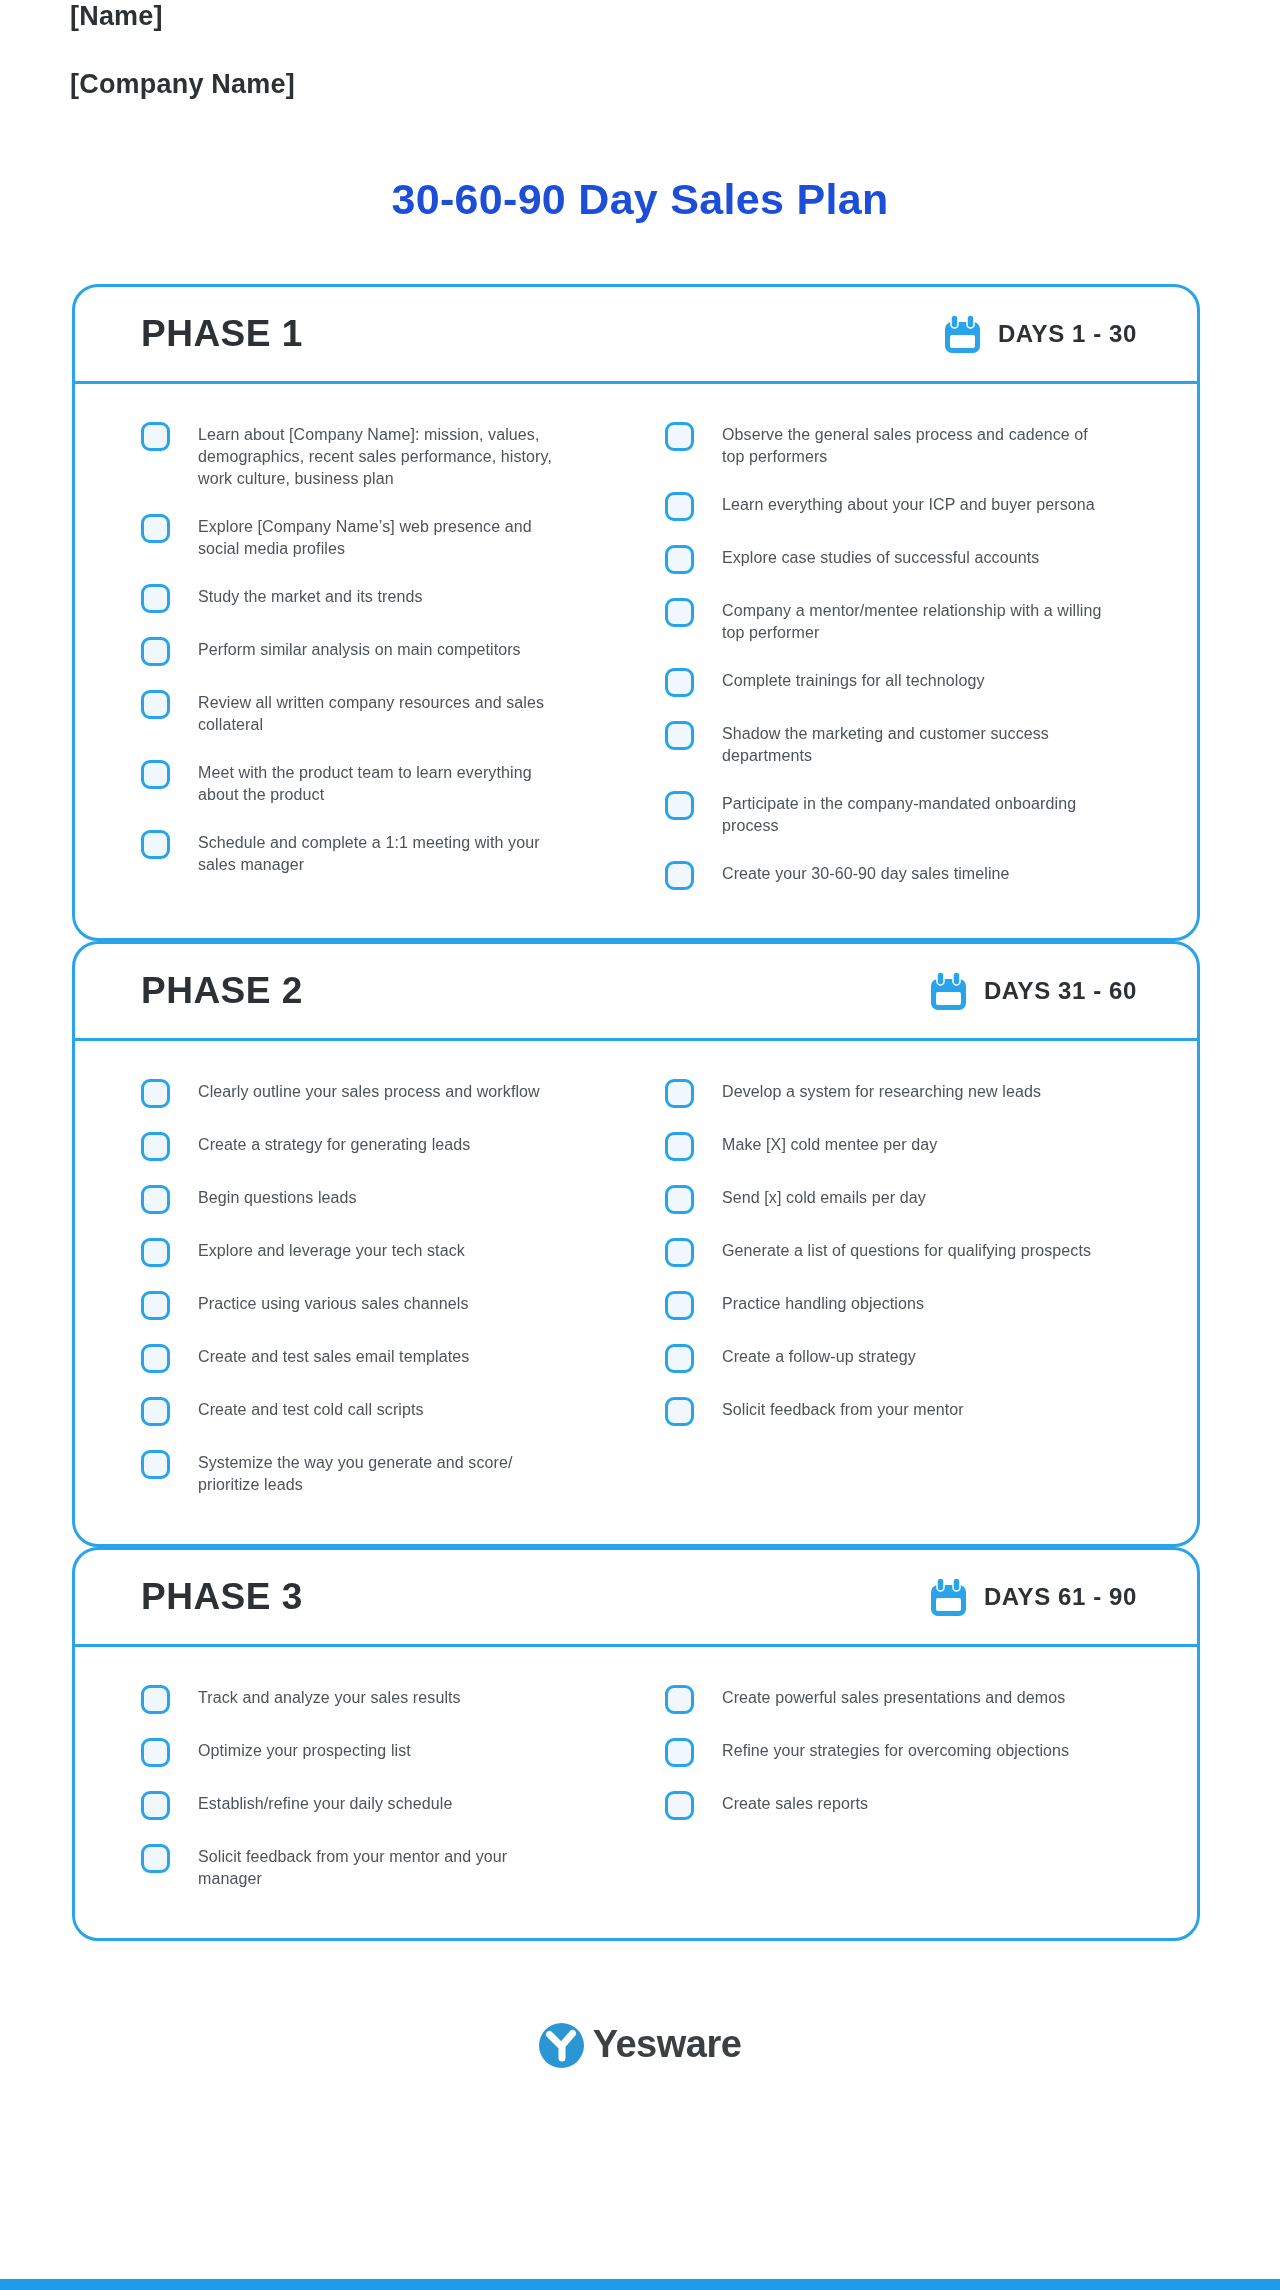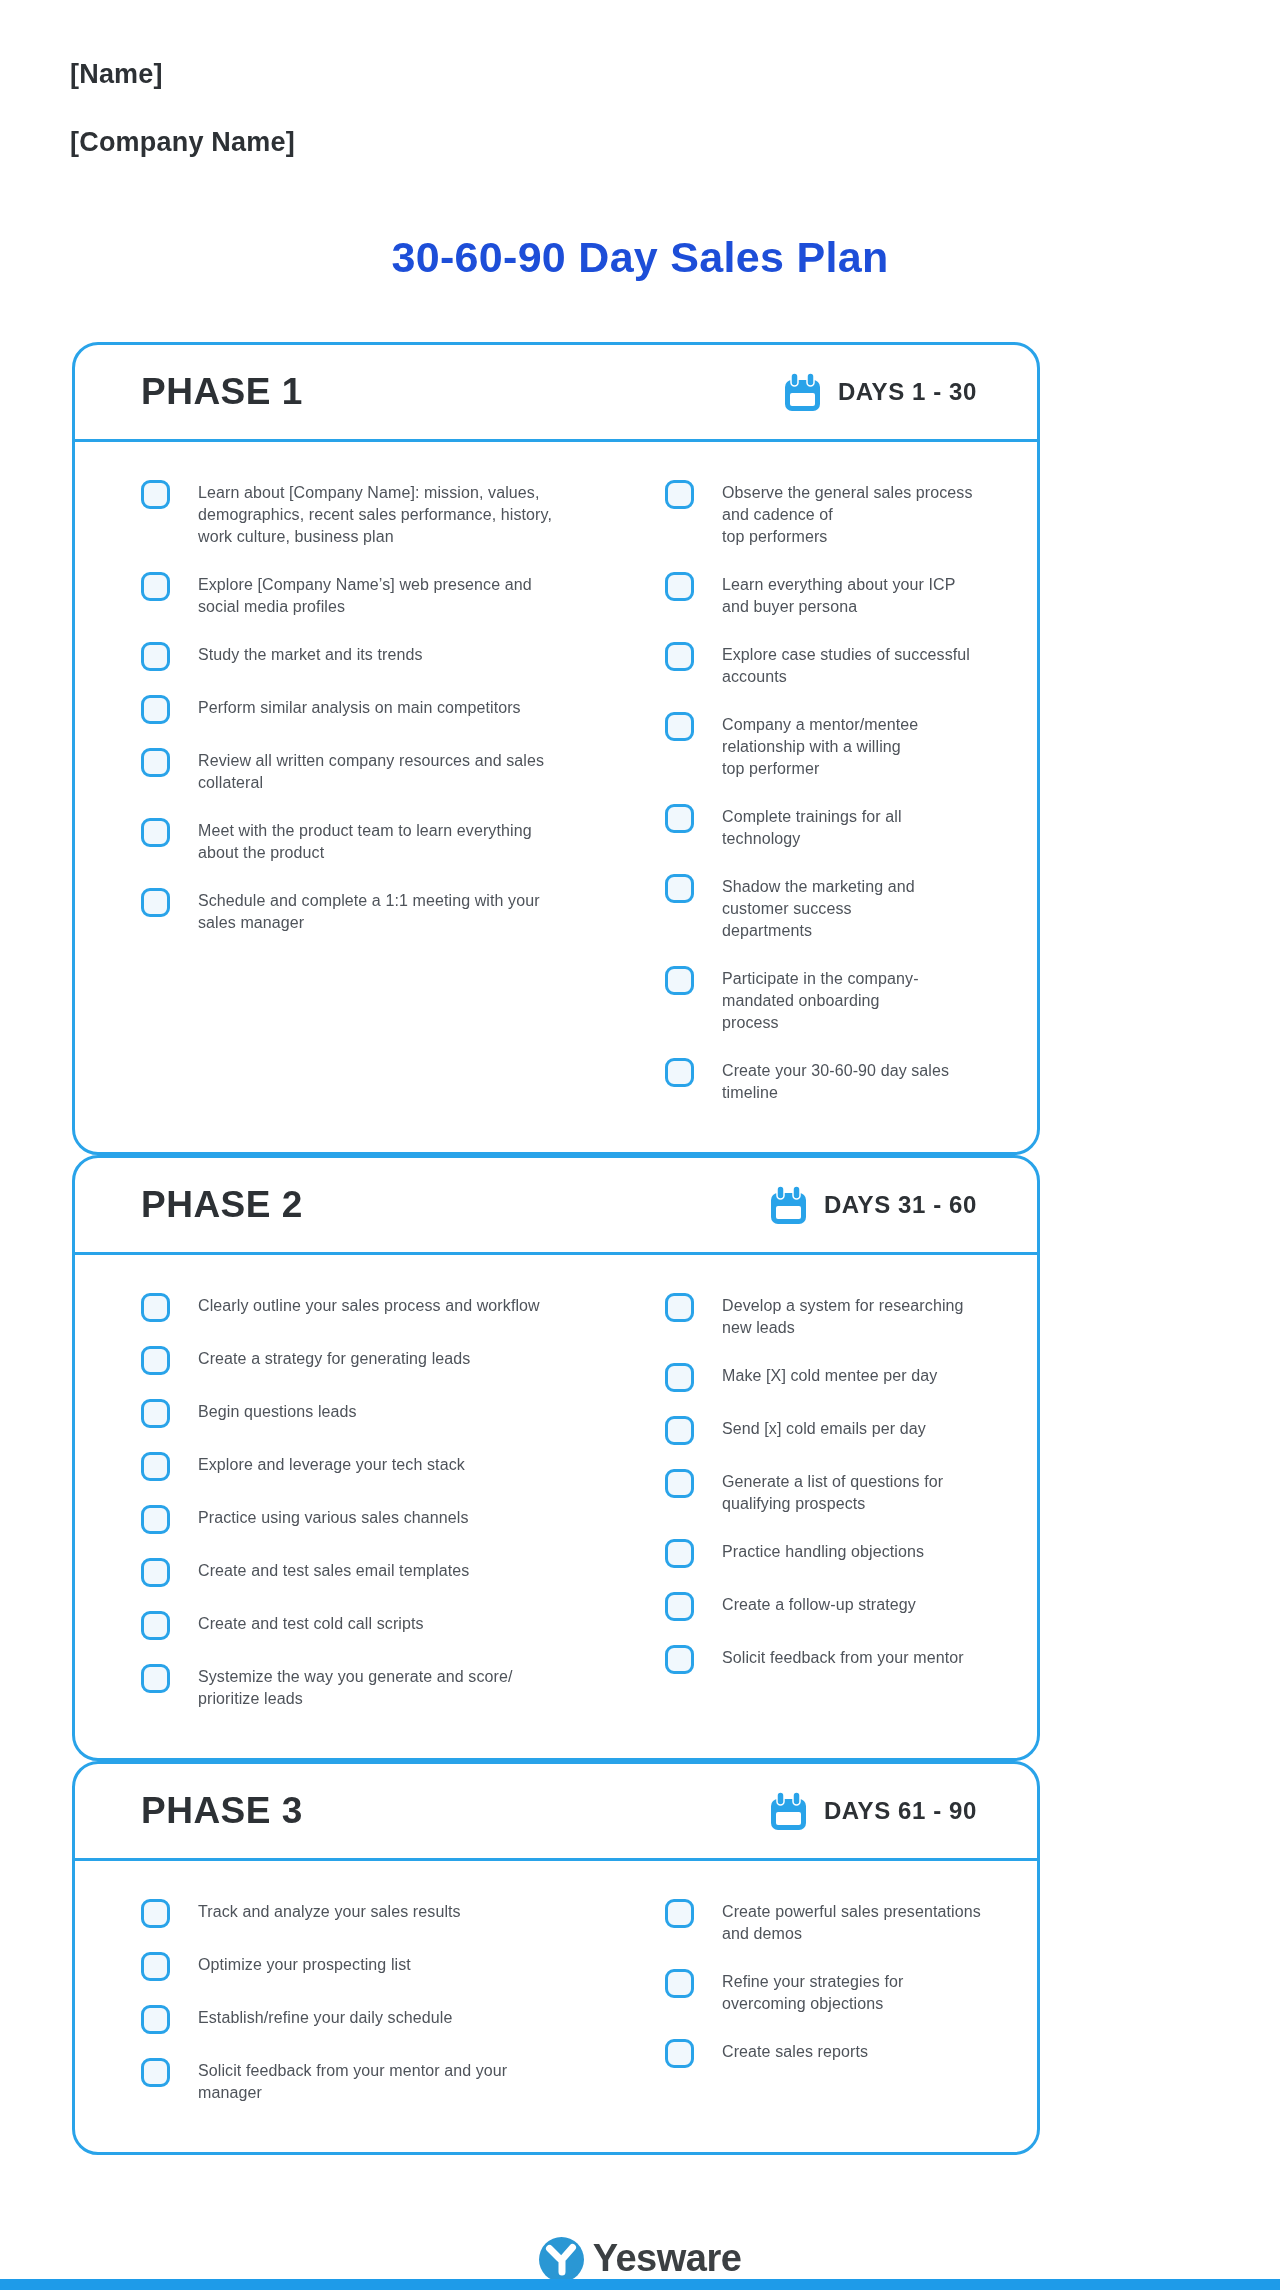--- a/index.html
+++ b/index.html
@@ -2,36 +2,36 @@
 <html><head>
 <meta charset="utf-8">
 <style>
   * { margin: 0; padding: 0; box-sizing: border-box; }
   html, body { background: #ffffff; }
   body {
     width: 1280px; height: 2290px; position: relative; overflow: hidden;
     font-family: "Liberation Sans", "DejaVu Sans", sans-serif;
     -webkit-font-smoothing: antialiased;
   }
-  .page { padding-top: 58px; }
+  .page { }
 
   .owner-line {
     margin-left: 70px; font-size: 27px; font-weight: 700; color: #2d3135;
     line-height: 32px; letter-spacing: 0.2px;
   }
   .owner-line.company { margin-top: 36px; }
 
   .doc-title {
     margin-top: 74px; text-align: center;
     font-size: 43px; font-weight: 700; color: #1d4ed8; letter-spacing: 0.3px;
     line-height: 50px; margin-bottom: 60px;
   }
 
   .phase-card {
-    margin-left: 72px; width: 968px;
+    margin-left: 72px; width: 1128px;
     border: 3px solid #29a3e9; border-radius: 26px;
     overflow: hidden; background: #ffffff;
   }
   .phase-card + .phase-card { margin-top: 0; }
   .card-gap-1 { margin-top: 58px; }
   .card-gap-2 { margin-top: 84px; }
   .card-gap-3 { margin-top: 86px; }
 
   .phase-header {
     display: flex; align-items: center; justify-content: space-between;

